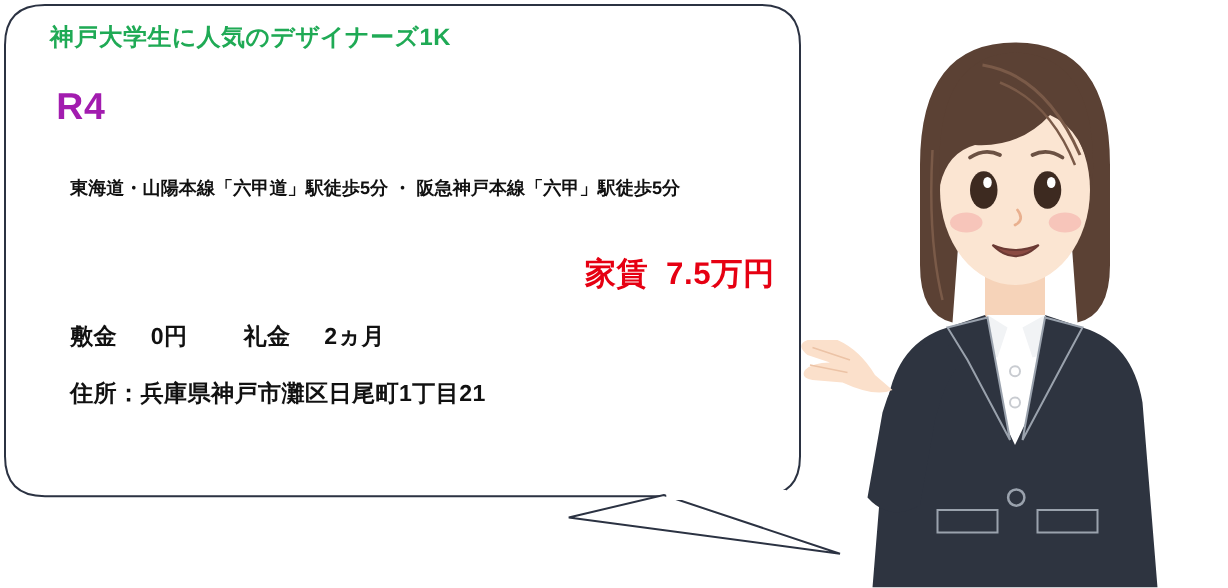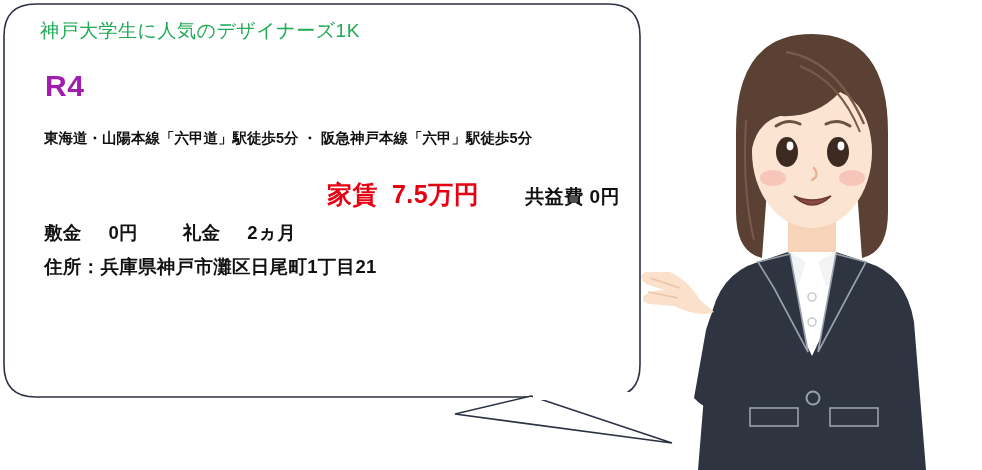--- a/index.html
+++ b/index.html
@@ -35,21 +35,21 @@
     position: absolute;
     left: 40px;
     top: 16px;
     width: 580px;
     height: 360px;
   }
 
   .headline {
     color: #1faa55;
     font-size: 19px;
-    font-weight: normal;
+    font-weight: bold;
     letter-spacing: 0.5px;
     line-height: 1.2;
     margin: 0;
     padding-top: 4px;
   }
 
   .prop-name {
     color: #a21caf;
     font-size: 30px;
     font-weight: bold;
@@ -57,21 +57,21 @@
     margin: 0;
     padding-top: 26px;
     padding-left: 5px;
   }
 
   .access {
     color: #111111;
     font-size: 14.5px;
     font-weight: bold;
     letter-spacing: 0px;
-    margin: 0;
+    margin: 12px;
     padding-top: 26px;
     padding-left: 4px;
     white-space: nowrap;
   }
 
   .rent-row {
     margin: 0;
     padding-top: 30px;
     padding-left: 4px;
     display: flex;
@@ -91,21 +91,21 @@
     font-weight: bold;
     margin-left: 46px;
     letter-spacing: 0.5px;
   }
 
   .detail-line {
     color: #111111;
     font-size: 18.5px;
     font-weight: bold;
     letter-spacing: 0.3px;
-    margin: 0;
+    margin: 12px;
     padding-left: 4px;
     padding-top: 9px;
     white-space: nowrap;
   }
   .detail-line .gap { display: inline-block; width: 34px; }
   .detail-line .gap-sm { display: inline-block; width: 16px; }
   .sup { font-size: 0.72em; vertical-align: super; }
 
   
   .character {
@@ -139,21 +139,20 @@
 
     <div class="headline">神戸大学生に人気のデザイナーズ1K</div>
 
     <div class="prop-name">R4</div>
 
     <div class="access">東海道・山陽本線「六甲道」駅徒歩5分 ・ 阪急神戸本線「六甲」駅徒歩5分</div>
 
     <div class="rent-row">
       <span class="rent-label">家賃</span>
       <span class="rent-value">7.5万円</span>
-      <span class="kyoekihi">共益費 0円</span>
     </div>
 
     <div class="detail-line">
       <span>敷金</span>
       <span class="gap-sm"></span>
       <span>0円</span>
       <span class="gap"></span>
       <span>礼金</span>
       <span class="gap-sm"></span>
       <span>2ヵ月</span>

